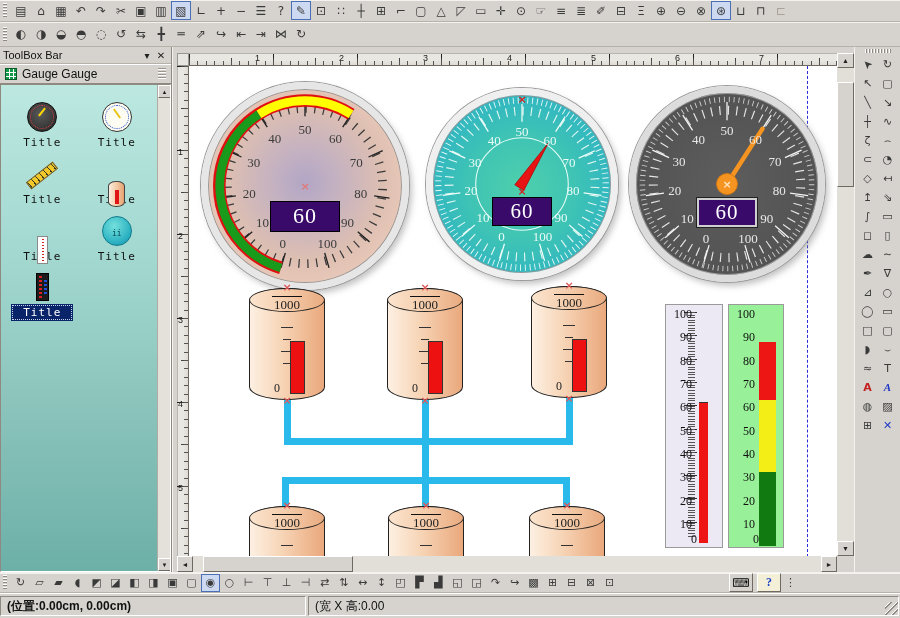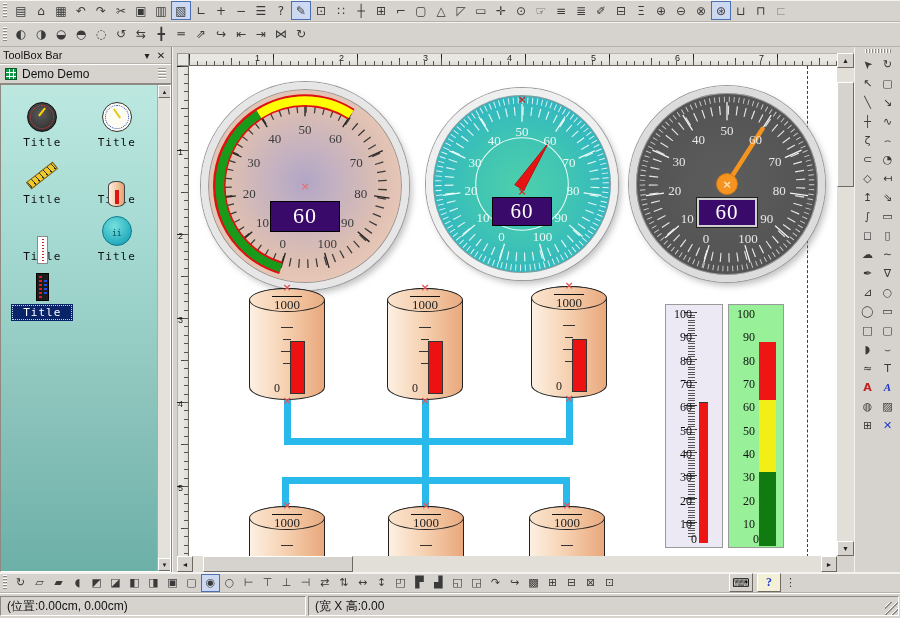--- a/index.html
+++ b/index.html
@@ -226,21 +226,21 @@
   .zone{position:absolute;left:30px;width:17px;border:0;}
   .z-red{top:37px;height:58px;background:#ee1515;}
   .z-yellow{top:95px;height:72px;background:#f2ee16;}
   .z-green{top:167px;height:74px;background:#117a11;}
 
   
   #statusbar{height:25px;display:flex;align-items:stretch;gap:2px;padding:2px 1px 2px 0;background:#d6d3ce;
     border-top:1px solid #fff;font-size:12px;}
   .spanel{border:1px solid;border-color:#8e8a82 #fff #fff #8e8a82;display:flex;align-items:center;
     padding:0 6px;color:#111;white-space:nowrap;overflow:hidden;}
-  .sp1{width:303px;}.sp2{width:190px;}.sp3{width:306px;}.sp4{flex:1;position:relative;}
+  .sp1{width:303px;}.sp2{width:190px;}.sp3{width:306px;font-weight:bold;}.sp4{flex:1;position:relative;}
   .gripcorner{position:absolute;right:0;bottom:0;width:13px;height:13px;
     background:repeating-linear-gradient(135deg,transparent 0 3px,#fff 3px 4px,#8e8a82 4px 5px);}
 </style>
 </head>
 <body>
 
 <div id="toolbar1" class="tbrow">
   <div class="grip"></div>
   <div style="display:flex">
 
@@ -471,21 +471,21 @@
 <div id="main">
 
   <div id="toolbox">
     <div class="tb-titlebar">
       <span class="ttl">ToolBox Bar</span>
       <button class="winbtn">▾</button>
       <button class="winbtn">✕</button>
     </div>
     <div class="tb-group">
       <span class="grp-icon"></span>
-      <span class="gname">Demo Demo</span>
+      <span class="gname">Gauge Gauge</span>
       <span class="grp-grip"></span>
     </div>
     <div class="tb-body">
       <div class="tb-items">
 
           <div class="tb-item">
             <div class="mi dial"></div>
             <span class="tb-label">Title</span>
           </div>
 

